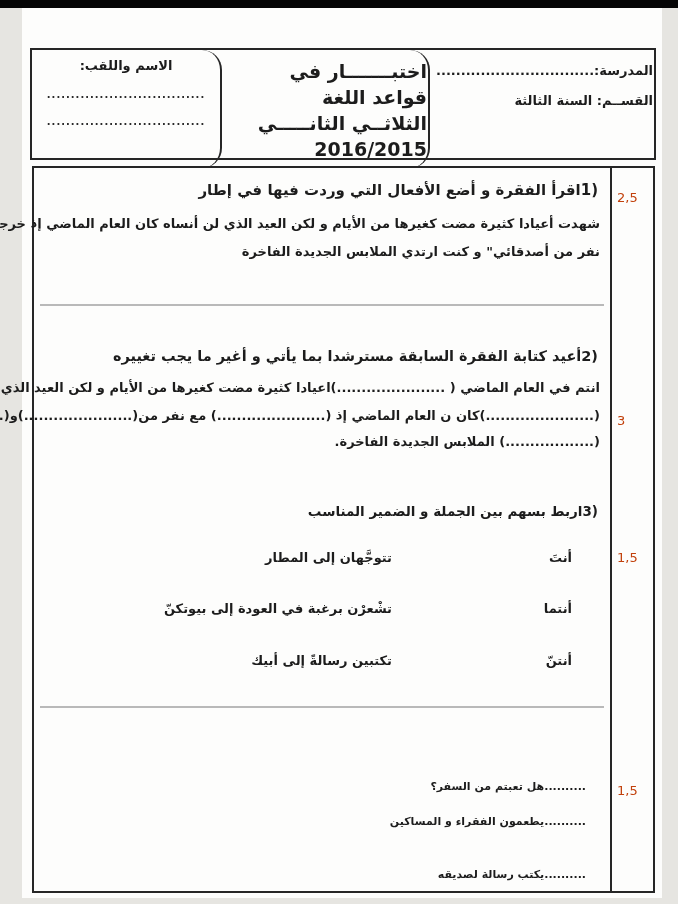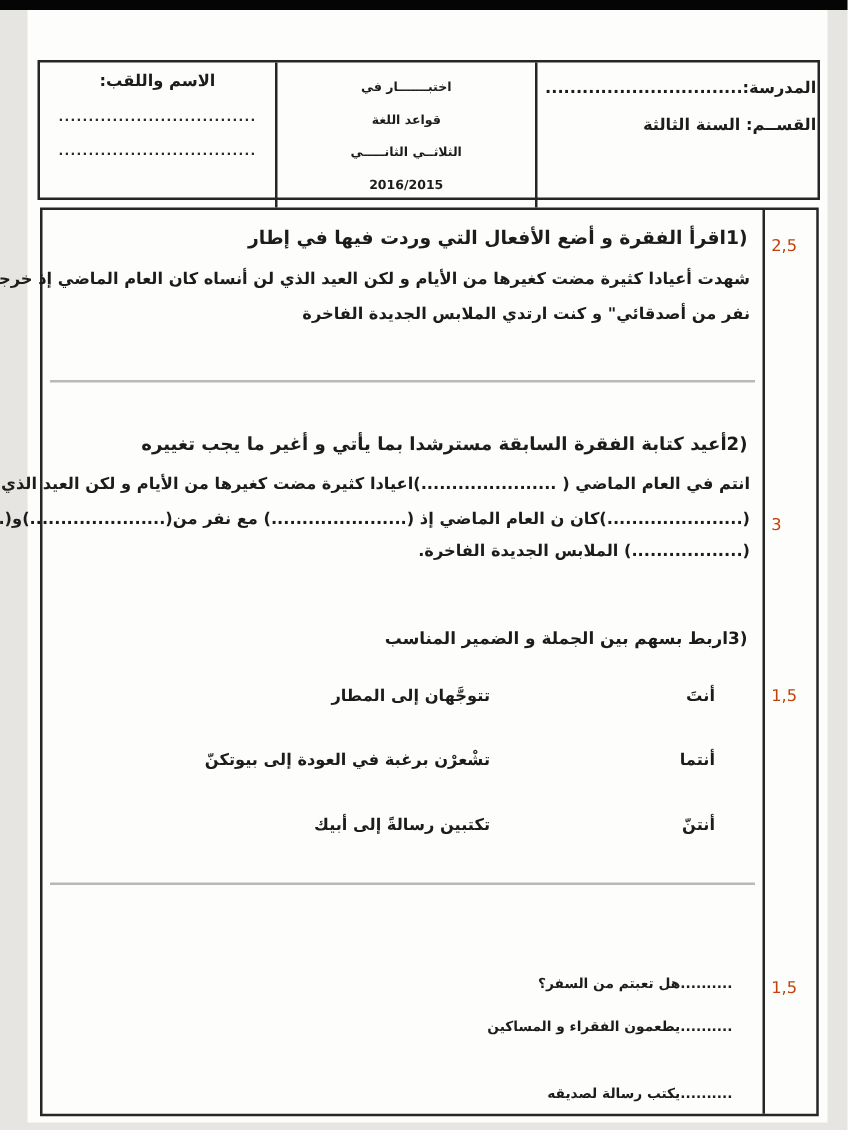--- a/index.html
+++ b/index.html
@@ -15,24 +15,24 @@
   .topbar{position:absolute;left:0;top:0;width:678px;height:8px;background:#050505;}
   .page{position:absolute;left:22px;top:8px;width:640px;height:890px;background:var(--paper);}
 
   
   .header-table{
     position:absolute;left:8px;top:40px;width:626px;height:112px;
     border:2px solid var(--border);
     display:grid;direction:rtl;
     grid-template-columns:224px 208px 1fr;
   }
-  .hcell{padding:6px 1px;font-weight:700;}
+  .hcell{padding:6px 1px;font-weight:700;border-radius:20px;}
   .hcell + .hcell{border-left:none;border-right:2px solid var(--border);}
   .cell-school{font-size:13px;line-height:30px;text-align:right;margin-left:16px;}
-  .cell-title{text-align:center;font-size:10px;line-height:26px;padding-top:8px;}
+  .cell-title{font-size:19px;line-height:26px;padding-top:8px;}
   .cell-name{text-align:center;font-size:13px;}
   .cell-name .name-label{display:block;text-align:center;margin-top:2px;}
   .cell-name .dots{display:block;font-size:10px;letter-spacing:1px;margin-top:16px;color:#2a2a2a;font-weight:700;}
 
   
   .content-box{
     position:absolute;left:10px;top:158px;width:623px;height:727px;
     border:2px solid var(--border);background:var(--paper);
     display:grid;direction:rtl;grid-template-columns:43px 1fr;
   }

